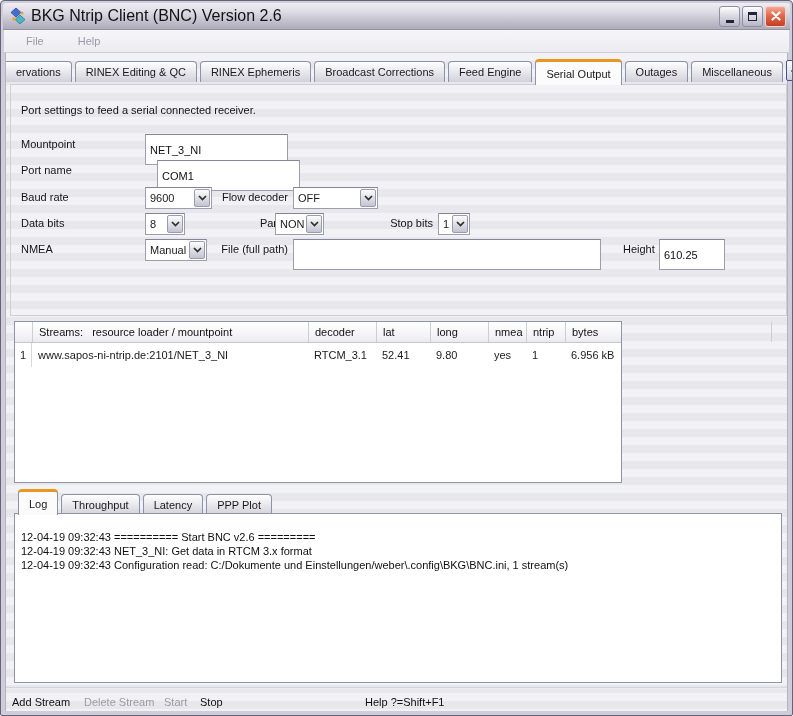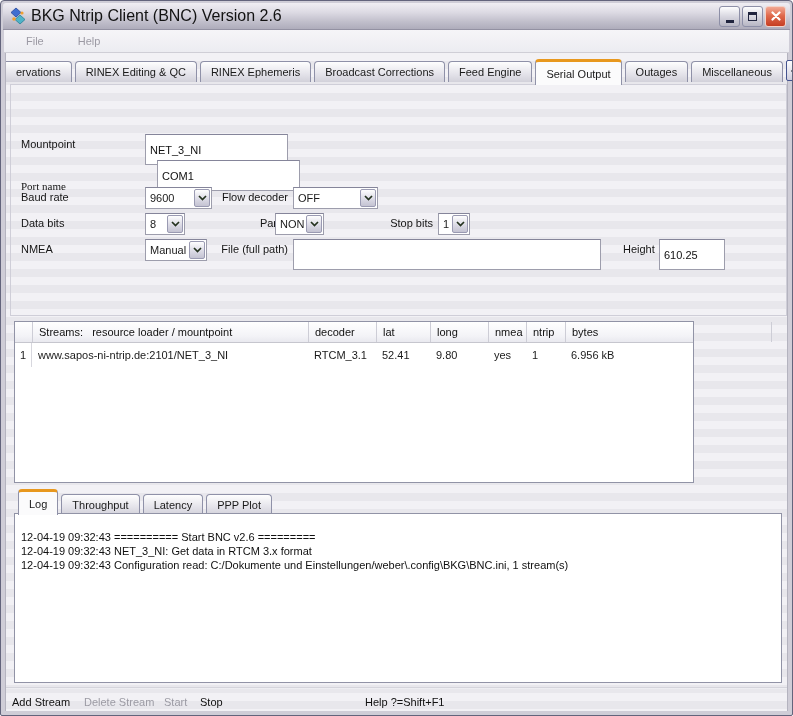--- a/index.html
+++ b/index.html
@@ -91,21 +91,21 @@
   }
   .combo-value { flex: 1; padding-left: 4px; line-height: 20px; overflow: hidden; white-space: nowrap; }
   .combo-btn {
     width: 16px; align-self: stretch; margin: 1px; border: 1px solid #9a9ab2; border-radius: 2px;
     background: linear-gradient(#fefefe, #dcdbe6 55%, #c4c3d2);
     display: inline-flex; align-items: center; justify-content: center;
   }
 
   
   .streams-table {
-    position: absolute; left: 8px; top: 268px; width: 680px; height: 162px;
+    position: absolute; left: 8px; top: 268px; width: 608px; height: 162px;
     border: 1px solid #9193a6; background: #fff;
   }
   .thead {
     display: grid; grid-template-columns: 17px 276px 68px 54px 58px 38px 39px 206px 1fr;
     height: 21px; align-items: stretch;
     background: linear-gradient(#ffffff, #f3f3f7 70%, #e9e9ef);
     border-bottom: 1px solid #c6c6ce;
   }
   .th { line-height: 20px; padding-left: 6px; border-left: 1px solid #cdcdd6; white-space: pre; overflow: hidden; color: #111; }
   .th:first-child { border-left: none; }
@@ -179,25 +179,26 @@
       <div class="tab">Miscellaneous</div>
       <div class="tab-scrollers">
         <span class="tab-scroll">
             <span class="arr-left"></span>
           </span>
 
       </div>
     </div>
 
     <div class="tabpage">
+      <div class="flabel" style="left:10px; top:15px;">Port settings to feed a serial connected receiver.</div>
 
       <div class="flabel" style="left:10px; top:49px;">Mountpoint</div>
       <input class="txt" style="left: 134px; top: 49px; width: 143px;" value="NET_3_NI">
 
-      <div class="flabel" style="left:10px; top:91px;font-family:Liberation Serif, serif;">Port name</div>
+      <div class="flabel" style="left:10px; top:75px;">Port name</div>
       <input class="txt" style="left: 134px; top: 75px; width: 143px; margin-left: 12px;" value="COM1">
 
       <div class="flabel" style="left:10px; top:102px;">Baud rate</div>
       <div class="combo" style="left:134px; top:102px; width:67px;">
         <span class="combo-value">9600</span>
         <span class="combo-btn">
             <svg width="9" height="6" viewBox="0 0 9 6">
               <path d="M1 1 L4.5 4.5 L8 1" fill="none" stroke="#24321f" stroke-width="1.7"></path>
             </svg>
           </span>

